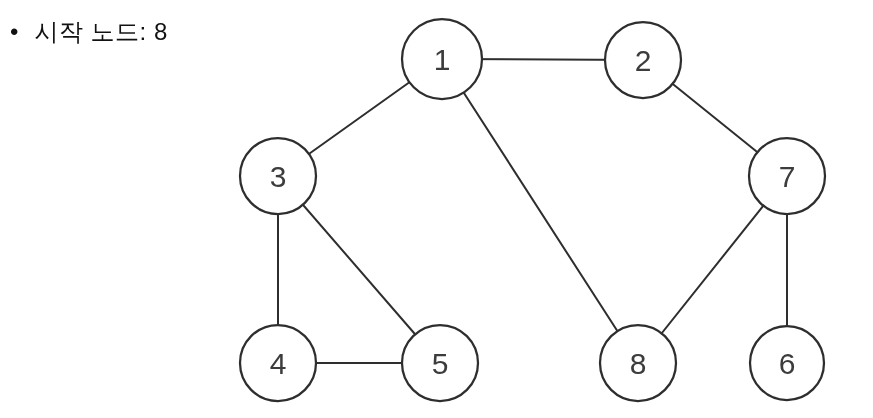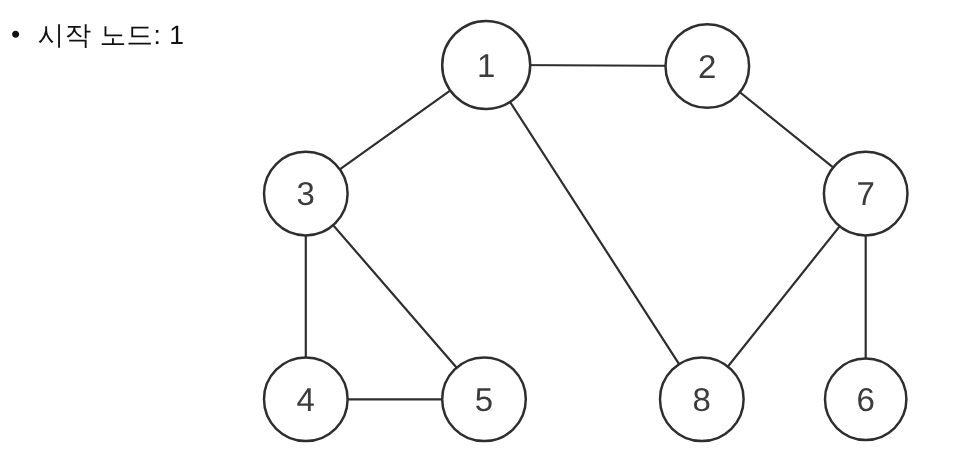--- a/index.html
+++ b/index.html
@@ -41,21 +41,21 @@
     top: 0;
     left: 0;
   }
 </style>
 </head>
 <body>
 
 <div class="page">
   <div class="note">
     <span class="bullet">•</span>
-    <span class="note-text">시작 노드: 1</span>
+    <span class="note-text">시작 노드: 8</span>
   </div>
   <svg class="graph" width="873" height="418" viewBox="0 0 873 418">
       <line x1="442" y1="59" x2="643" y2="60" stroke="#2e2e2e" stroke-width="2" stroke-linecap="round"></line>
       <line x1="442" y1="59" x2="278" y2="176" stroke="#2e2e2e" stroke-width="2" stroke-linecap="round"></line>
       <line x1="442" y1="59" x2="638" y2="363" stroke="#2e2e2e" stroke-width="2" stroke-linecap="round"></line>
       <line x1="643" y1="60" x2="787" y2="176" stroke="#2e2e2e" stroke-width="2" stroke-linecap="round"></line>
       <line x1="278" y1="176" x2="278" y2="363" stroke="#2e2e2e" stroke-width="2" stroke-linecap="round"></line>
       <line x1="278" y1="176" x2="440" y2="363" stroke="#2e2e2e" stroke-width="2" stroke-linecap="round"></line>
       <line x1="278" y1="363" x2="440" y2="363" stroke="#2e2e2e" stroke-width="2" stroke-linecap="round"></line>
       <line x1="787" y1="176" x2="638" y2="363" stroke="#2e2e2e" stroke-width="2" stroke-linecap="round"></line>

